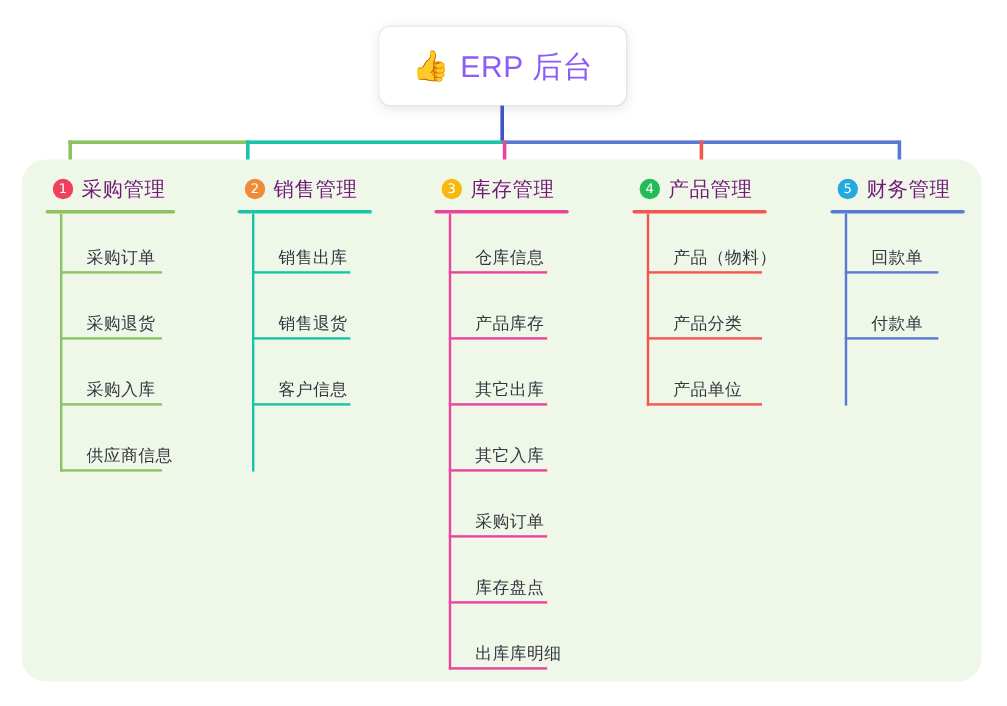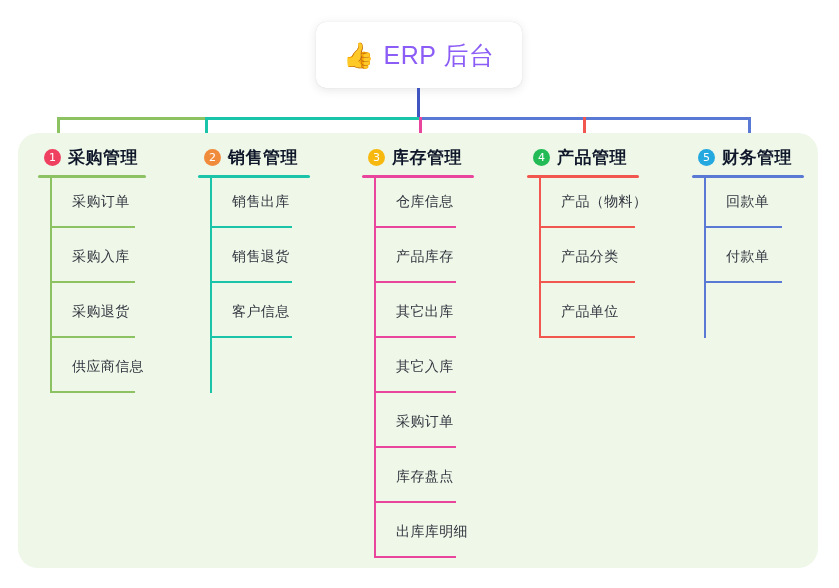--- a/index.html
+++ b/index.html
@@ -79,23 +79,22 @@
     color: #ffffff;
     font-size: 11px;
     line-height: 17px;
     text-align: center;
     margin-right: 7px;
     flex: none;
     font-family: "DejaVu Sans", sans-serif;
   }
   .branch-title {
     font-size: 17px;
-    color: #0f172a;
+    color: #701a75;
     letter-spacing: 0.5px;
-    font-weight: bold;
   }
   .branch-underline {
     height: 3px;
     margin-top: 6px;
     border-radius: 2px;
   }
 
   
   .leaves {
     position: relative;
@@ -109,21 +108,21 @@
     width: 2px;
   }
   .leaf {
     position: relative;
     height: 55px;
     box-sizing: border-box;
   }
   .leaf-label {
     position: absolute;
     left: 34px;
-    bottom: 22px;
+    bottom: 9px;
     font-size: 14px;
     color: #33363f;
     white-space: nowrap;
     letter-spacing: 0.4px;
   }
   .leaf-rule {
     position: absolute;
     left: 12px;
     bottom: 5px;
     height: 2px;
@@ -158,25 +157,25 @@
         <span class="branch-title">采购管理</span>
       </div>
       <div class="branch-underline" style="width: 108px; background: rgb(140, 194, 98);"></div>
       <div class="leaves">
         <div class="spine" style="background: rgb(140, 194, 98); height: 215px;"></div>
         <div class="leaf">
           <span class="leaf-label">采购订单</span>
           <div class="leaf-rule" style="width: 85px; background: rgb(140, 194, 98);"></div>
         </div>
         <div class="leaf">
+          <span class="leaf-label">采购退货</span>
+          <div class="leaf-rule" style="width: 85px; background: rgb(140, 194, 98);"></div>
+        </div>
+        <div class="leaf">
           <span class="leaf-label">采购入库</span>
-          <div class="leaf-rule" style="width: 85px; background: rgb(140, 194, 98);"></div>
-        </div>
-        <div class="leaf">
-          <span class="leaf-label">采购退货</span>
           <div class="leaf-rule" style="width: 85px; background: rgb(140, 194, 98);"></div>
         </div>
         <div class="leaf">
           <span class="leaf-label">供应商信息</span>
           <div class="leaf-rule" style="width: 85px; background: rgb(140, 194, 98);"></div>
         </div>
       </div>
     </div>
     <div class="branch" style="left: 198px;">
       <div class="branch-head">

